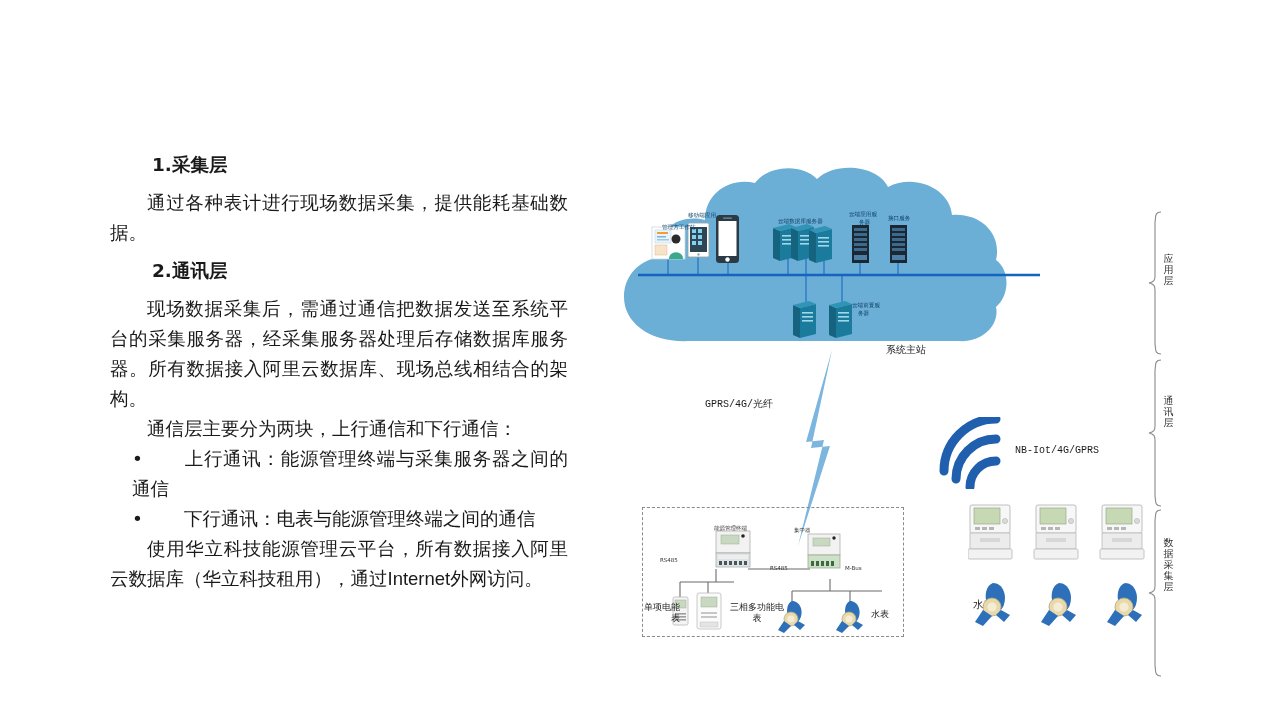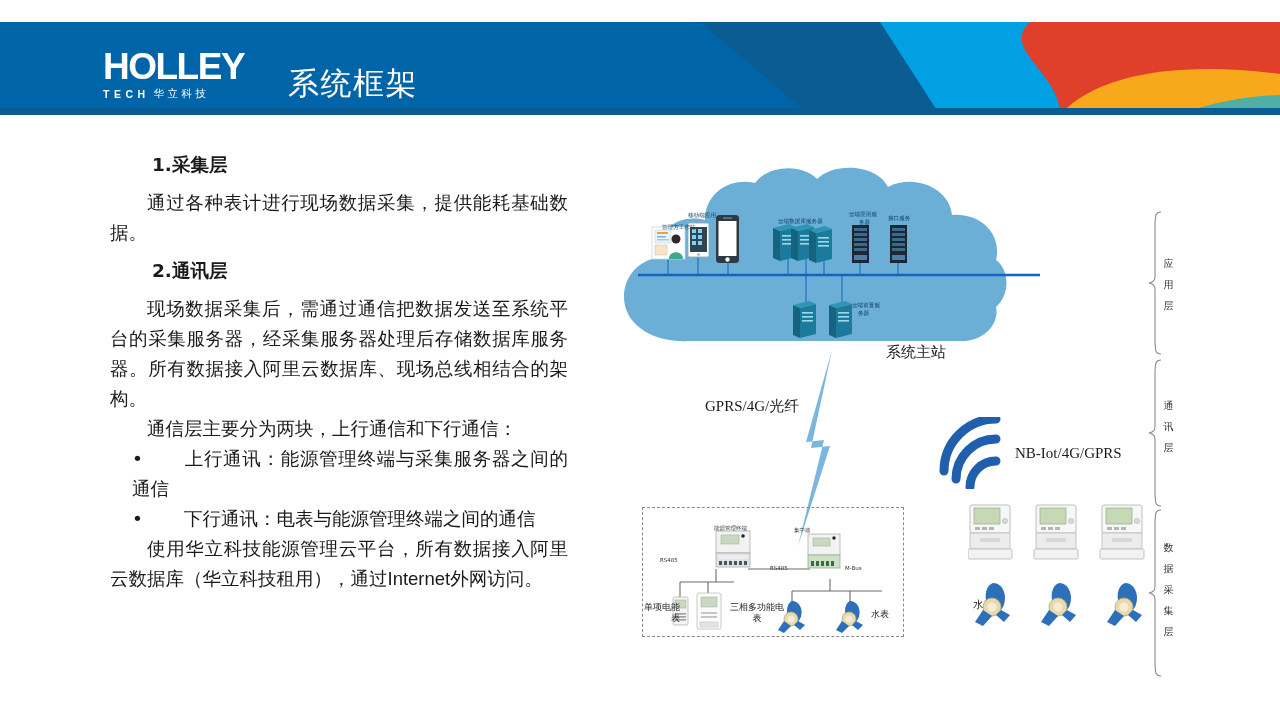--- a/index.html
+++ b/index.html
@@ -35,69 +35,40 @@
           line-height:30px;margin:0;padding-left:22px;text-indent:0;text-align:justify;}
   .t-bullet .bdot{display:inline-block;width:52px;}
 
   
   .diagram{position:absolute;left:600px;top:125px;width:680px;height:575px;}
 
   .cloud-svg{position:absolute;left:10px;top:40px;}
   .cloudlbl{position:absolute;font-family:"DejaVu Sans",sans-serif;color:#0d3f63;
             font-size:5.6px;line-height:7px;letter-spacing:0px;white-space:nowrap;}
 
-  .mid-label{position:absolute;font-family:Liberation Serif, serif;
-             font-size:15px;color:#1a1a1a;white-space:nowrap;}
+  .mid-label{position:absolute;font-family:Liberation Mono, monospace;
+             font-size:10px;color:#1a1a1a;white-space:nowrap;}
 
   .bracket-lbl{position:absolute;font-family:"DejaVu Sans",sans-serif;font-size:10px;
-               color:#333;width:13px;line-height:21px;text-align:center;}
+               color:#333;width:13px;line-height:11px;text-align:center;}
 
   .dashbox{position:absolute;left:42px;top:382px;width:262px;height:130px;
            border:1px dashed #8a8a8a;box-sizing:border-box;}
 
   .small-lbl{position:absolute;font-family:"DejaVu Sans",sans-serif;font-size:5.5px;
              color:#333;white-space:nowrap;}
   .meter-lbl{position:absolute;font-family:"DejaVu Sans",sans-serif;font-size:9px;
              color:#222;line-height:11px;text-align:center;}
   .row-lbl{position:absolute;font-family:"DejaVu Sans",sans-serif;font-size:10.5px;color:#222;margin-left:40px;}
 </style>
 </head>
 <body>
 
 <div class="slide">
 
-  <div class="header">
-    <div class="header-bg"></div>
-
-    <svg class="header-swoosh" viewBox="0 0 1280 93" preserveAspectRatio="none">
-
-      <path d="M700,0 L1280,0 L1280,93 L810,93 Z" fill="#0b5c93"></path>
-
-      <path d="M880,0 L1280,0 L1280,93 L940,93 Z" fill="#00A0E3"></path>
-
-      <path d="M1030,0 L1280,0 L1280,93 L1060,93 C1060,50 1000,28 1030,0 Z" fill="#E0402A"></path>
-      <path d="M1045,0 L1280,0 L1280,60 C1170,46 1090,40 1045,0 Z" fill="#E0402A"></path>
-
-      <path d="M1060,93 C1100,48 1190,40 1280,52 L1280,93 Z" fill="#F7A81B"></path>
-
-      <path d="M1178,93 C1215,79 1250,74 1280,73 L1280,93 Z" fill="#4FAFA4"></path>
-    </svg>
-
-    <div class="header-strip"></div>
-
-    <div class="logo-wrap">
-      <div class="logo-main">HOLLEY</div>
-      <div class="logo-sub">
-        <span class="logo-tech">TECH</span>
-        <span class="logo-cn">华立科技</span>
-      </div>
-    </div>
-
-    <div class="header-title">系统框架</div>
-  </div>
 
   <div class="text-col">
     <p class="t-head">1.采集层</p>
     <p class="t-body">通过各种表计进行现场数据采集，提供能耗基础数据。</p>
     <p class="t-head">2.通讯层</p>
     <p class="t-body">现场数据采集后，需通过通信把数据发送至系统平台的采集服务器，经采集服务器处理后存储数据库服务器。所有数据接入阿里云数据库、现场总线相结合的架构。</p>
     <p class="t-body">通信层主要分为两块，上行通信和下行通信：</p>
     <p class="t-bullet"><span class="bdot">•</span><span>上行通讯：能源管理终端与采集服务器之间的通信</span></p>
     <p class="t-bullet"><span class="bdot">•</span><span>下行通讯：电表与能源管理终端之间的通信</span></p>
     <p class="t-body">使用华立科技能源管理云平台，所有数据接入阿里云数据库（华立科技租用），通过Internet外网访问。</p>

